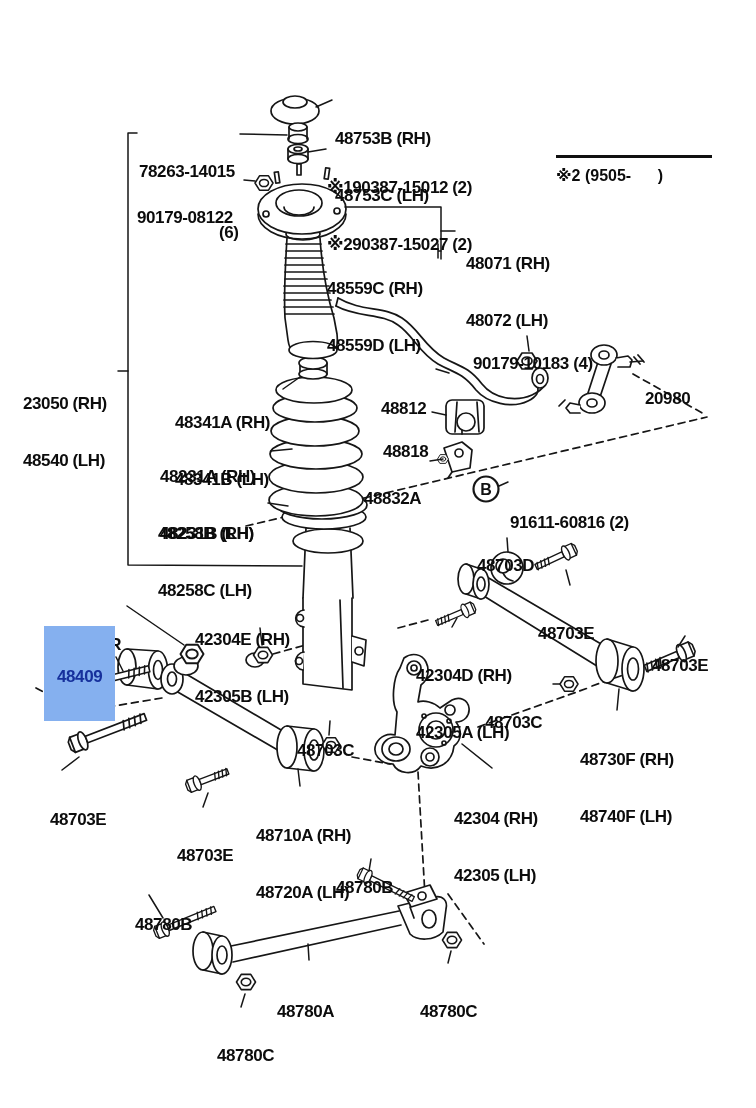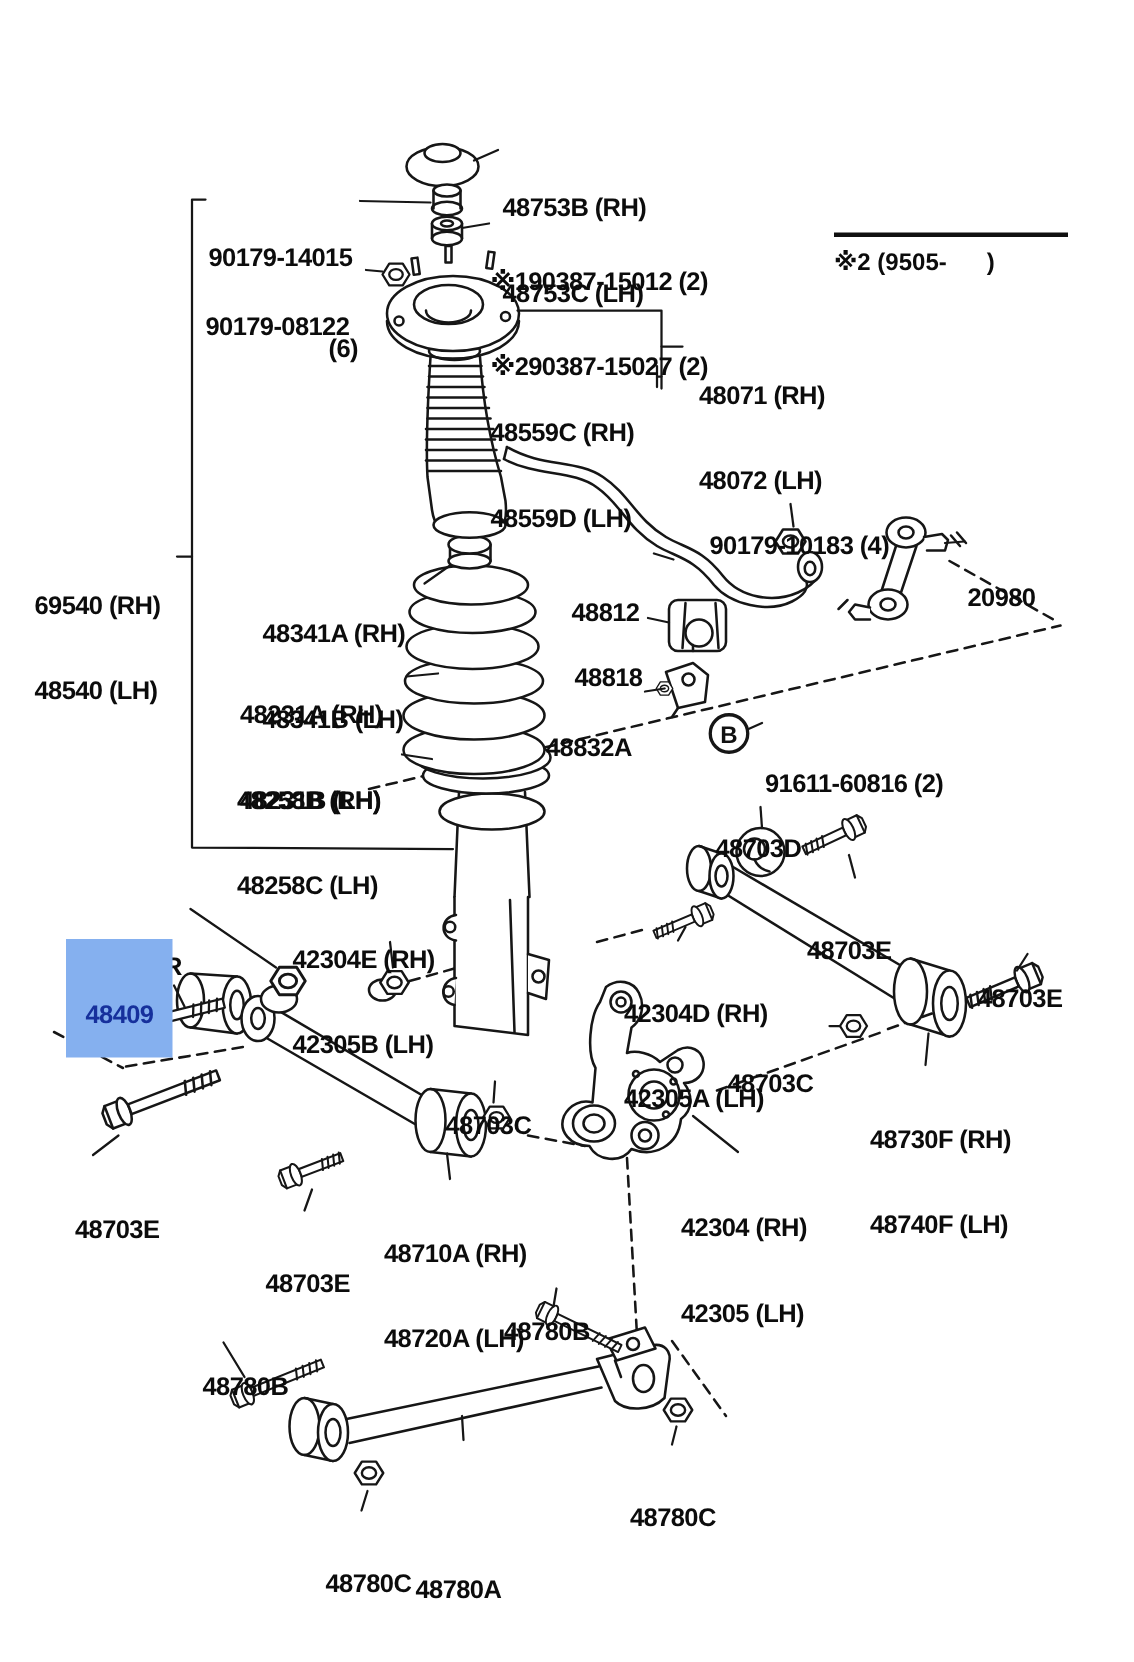--- a/index.html
+++ b/index.html
@@ -2,21 +2,21 @@
 <html><head>
 <meta charset="utf-8">
 <style>
   html,body{margin:0;padding:0;background:#ffffff;}
   .stage{position:relative;width:756px;height:1108px;background:#fff;overflow:hidden;
          font-family:"Liberation Sans","DejaVu Sans",sans-serif;}
   svg.art{position:absolute;left:0;top:0;}
   .lbl{position:absolute;color:#0c0c0c;font-weight:700;font-size:17px;line-height:19px;
        letter-spacing:-0.4px;white-space:pre;}
   .lbl .ln{display:block;}
-  .hl{background:#85b0ef;color:#16309c;padding:3px 13px 0 13px;}
+  .hl{background:#85b0ef;color:#16309c;padding:3px 13px 16px 13px;}
   .note{font-size:16px;letter-spacing:0;}
   .note-underline{position:absolute;height:3px;background:#101010;}
   .footer{font-size:16px;letter-spacing:0.2px;}
 </style>
 </head>
 <body>
 
 <div class="stage">
 
 <svg class="art" width="756" height="1108" viewBox="0 0 756 1108" stroke="#161616" stroke-width="1.7" fill="none" stroke-linecap="round" stroke-linejoin="round">
@@ -307,21 +307,21 @@
     <path d="M451,951 L448,963"></path>
     <path d="M245,994 L241,1007"></path>
   </g>
 </svg>
 
 <div class="lbl" style="left:335px;top:91px">
   <span class="ln">48753B (RH)</span>
   <span class="ln">48753C (LH)</span>
 </div>
 <div class="lbl" style="left:139px;top:124px">
-  <span class="ln">90179-14015</span>
+  <span class="ln">78263-14015</span>
 </div>
 <div class="lbl" style="left:327px;top:140px">
   <span class="ln">※190387-15012 (2)</span>
   <span class="ln">※290387-15027 (2)</span>
 </div>
 <div class="lbl" style="left:137px;top:170px">
   <span class="ln">90179-08122</span>
 </div>
 <div class="lbl" style="left:219px;top:185px">
   <span class="ln">(6)</span>
@@ -334,21 +334,21 @@
 
 <div class="lbl" style="left:466px;top:216px">
   <span class="ln">48071 (RH)</span>
   <span class="ln">48072 (LH)</span>
 </div>
 <div class="lbl" style="left:327px;top:241px">
   <span class="ln">48559C (RH)</span>
   <span class="ln">48559D (LH)</span>
 </div>
 <div class="lbl" style="left:23px;top:356px">
-  <span class="ln">69540 (RH)</span>
+  <span class="ln">23050 (RH)</span>
   <span class="ln">48540 (LH)</span>
 </div>
 <div class="lbl" style="left:175px;top:375px">
   <span class="ln">48341A (RH)</span>
   <span class="ln">48341B (LH)</span>
 </div>
 <div class="lbl" style="left:473px;top:316px">
   <span class="ln">90179-10183 (4)</span>
 </div>
 <div class="lbl" style="left:381px;top:361px">
@@ -422,21 +422,21 @@
 </div>
 <div class="lbl" style="left:177px;top:808px">
   <span class="ln">48703E</span>
 </div>
 <div class="lbl" style="left:336px;top:840px">
   <span class="ln">48780B</span>
 </div>
 <div class="lbl" style="left:135px;top:877px">
   <span class="ln">48780B</span>
 </div>
-<div class="lbl" style="left:277px;top:1012px">
+<div class="lbl" style="left:277px;top:964px">
   <span class="ln">48780A</span>
 </div>
 <div class="lbl" style="left:420px;top:964px">
   <span class="ln">48780C</span>
 </div>
 <div class="lbl" style="left:217px;top:1008px">
   <span class="ln">48780C</span>
 </div>
 
 <div class="lbl footer" style="left:664px;top:1087px">

